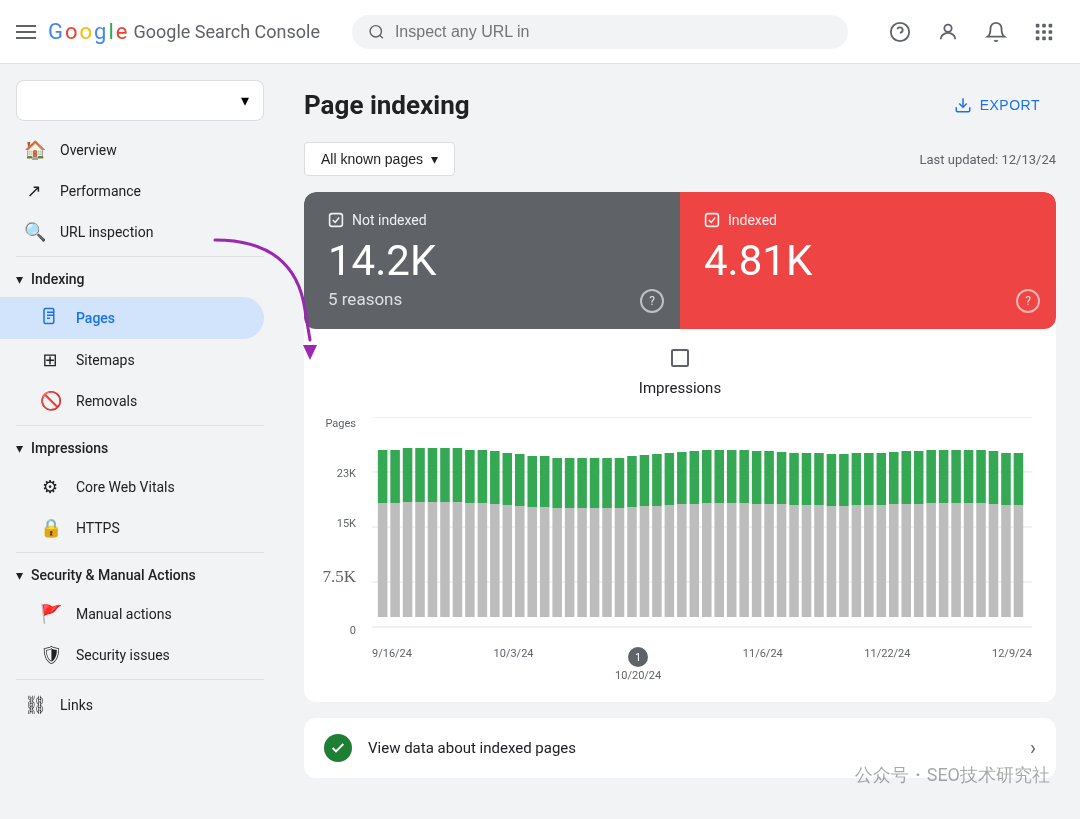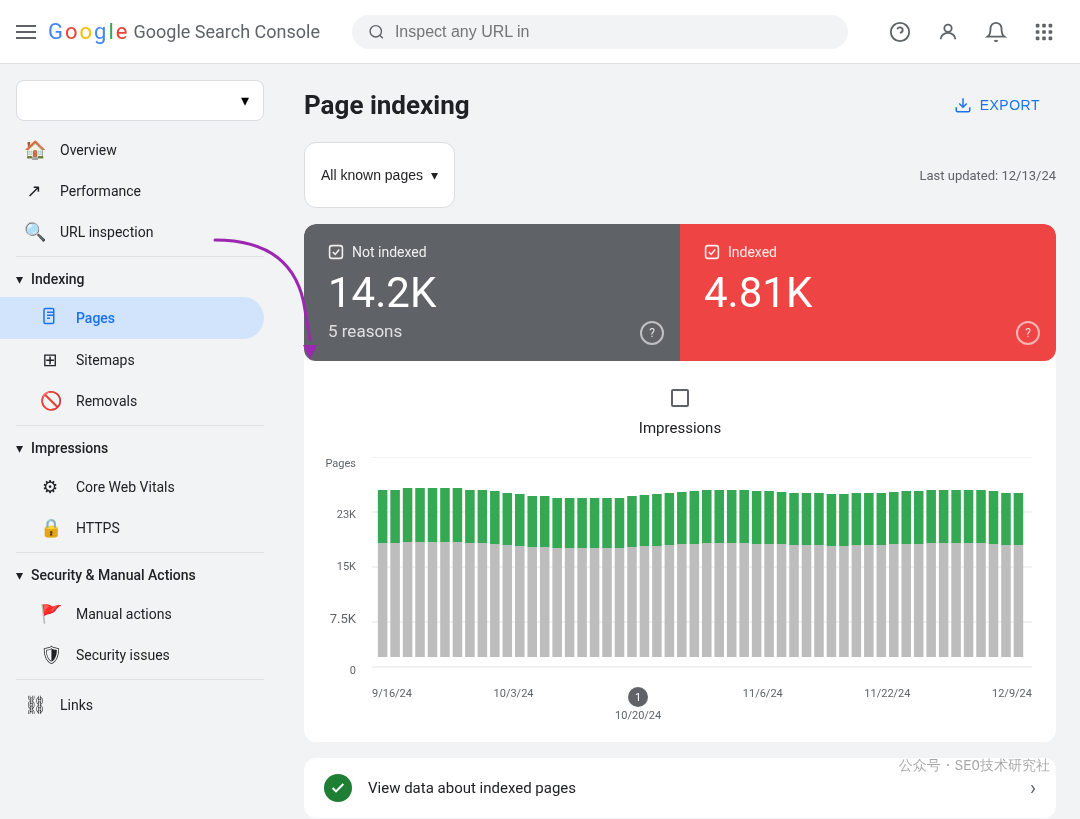--- a/index.html
+++ b/index.html
@@ -125,32 +125,32 @@
       text-transform: uppercase;
       letter-spacing: 0.5px;
     }
 
     .filter-row {
       display: flex; align-items: center; justify-content: space-between;
       margin-bottom: 16px;
     }
     .filter-btn {
       display: flex; align-items: center; gap: 8px;
-      padding: 24px 16px;
+      padding: 8px 16px;
       background: #fff;
       border: 1px solid #dadce0;
-      border-radius: 12px;
+      border-radius: 4px;
       font-size: 14px;
       cursor: pointer;
       color: #202124;
     }
     .last-updated { font-size: 13px; color: #5f6368; }
 
     
-    .stats-row { display: flex; gap: 0; margin-bottom: 8px; border-radius: 12px; overflow: hidden; justify-content: space-between; }
+    .stats-row { display: flex; gap: 0; margin-bottom: 0; border-radius: 12px; overflow: hidden; justify-content: space-between; }
     .stat-card {
       flex: 1;
       padding: 20px 24px;
       position: relative;
     }
     .stat-card.not-indexed { background: #5f6368; color: #fff; }
     .stat-card.indexed { background: #ef4444; color: #fff; }
     .stat-card-header { display: flex; align-items: center; gap: 8px; font-size: 14px; margin-bottom: 8px; opacity: 0.9; }
     .stat-card-number { font-size: 42px; font-weight: 400; margin-bottom: 4px; }
     .stat-card-sub { font-size: 17px; opacity: 0.8; }
@@ -193,27 +193,26 @@
       color: #fff;
       font-size: 14px;
       flex-shrink: 0;
     }
     .view-data-text { font-size: 15px; color: #202124; flex: 1; }
     .view-data-arrow { color: #5f6368; font-size: 20px; }
 
     
     .watermark {
       position: fixed;
-      bottom: 44px;
+      bottom: 32px;
       right: 30px;
-      font-size: 14px;
+      font-size: 18px;
       color: rgba(0,0,0,0.35);
       z-index: 100;
       pointer-events: none;
-      font-family: Liberation Mono, monospace;
     }
   </style>
 </head>
 <body>
 
 <div class="header">
   <div class="header-menu-icon">
     <span></span>
       <span></span>
       <span></span>
@@ -409,21 +408,21 @@
         <div class="impressions-row">
           <div class="checkbox-empty"></div>
           <span class="impressions-label">Impressions</span>
         </div>
 
         <div class="chart-area">
           <div style="display:flex; flex-direction:column; position:absolute; left:0; top:0; height:220px; justify-content:space-between; align-items:flex-end; padding-right:8px; width:36px;">
             <span style="font-size:11px; color:#5f6368;">Pages</span>
             <span style="font-size:11px; color:#5f6368;">23K</span>
             <span style="font-size:11px; color:#5f6368;">15K</span>
-            <span style="font-size:13px; color:#5f6368;">7.5K</span>
+            <span style="font-size:17px; color:#5f6368;font-family:Liberation Serif, serif;">7.5K</span>
             <span style="font-size:11px; color:#5f6368;">0</span>
           </div>
           <div style="margin-left:44px;">
             <svg width="100%" height="220" viewBox="0 0 900 220" preserveAspectRatio="none">
 
               <line x1="0" y1="0" x2="900" y2="0" stroke="#e0e0e0" stroke-width="1"></line>
               <line x1="0" y1="55" x2="900" y2="55" stroke="#e0e0e0" stroke-width="1"></line>
               <line x1="0" y1="110" x2="900" y2="110" stroke="#e0e0e0" stroke-width="1"></line>
               <line x1="0" y1="165" x2="900" y2="165" stroke="#e0e0e0" stroke-width="1"></line>
               <line x1="0" y1="210" x2="900" y2="210" stroke="#e0e0e0" stroke-width="1"></line>

